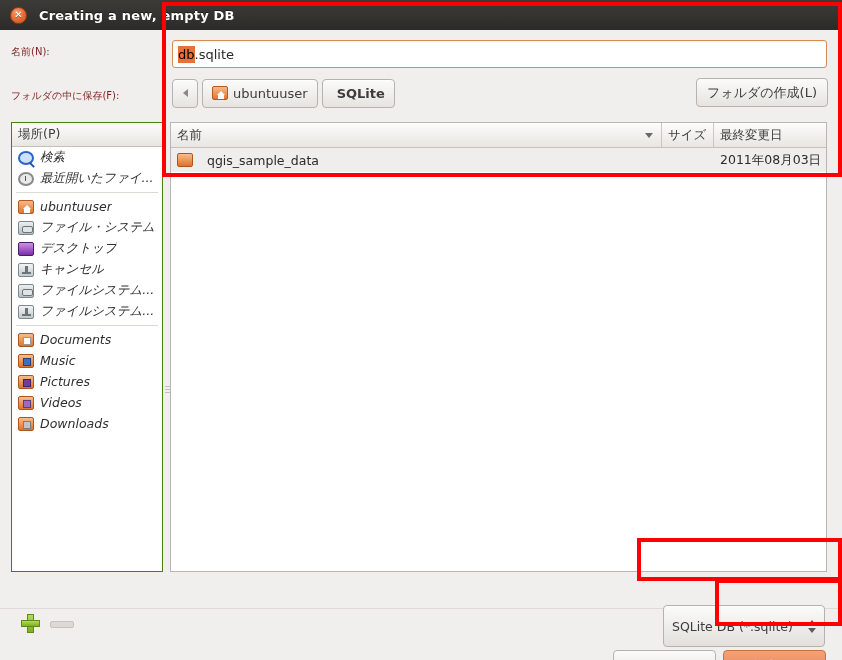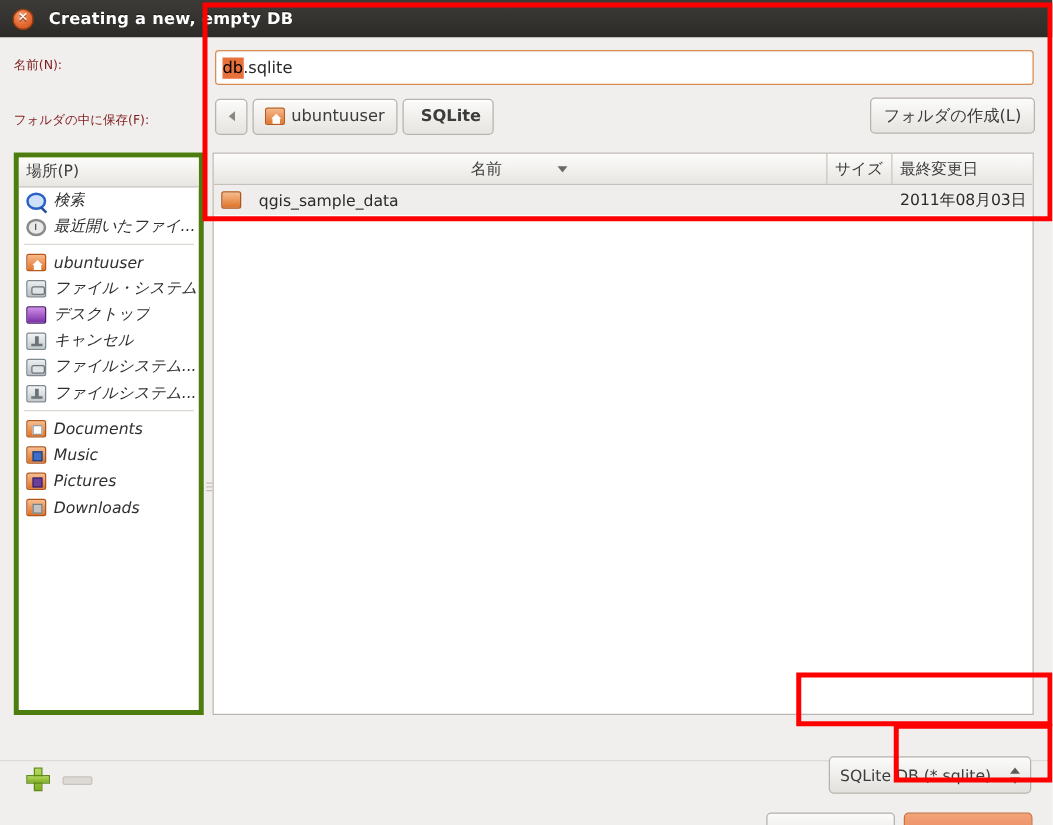--- a/index.html
+++ b/index.html
@@ -98,21 +98,21 @@
     width: 0; height: 0; border-left: 4px solid transparent; border-right: 4px solid transparent;
     border-bottom: 4px solid #fff;
   }
   .ico-home::before {
     content: ""; position: absolute; left: 5px; top: 7px; width: 6px; height: 5px; background: #fff;
   }
 
   
   .places {
     position: absolute; left: 11px; top: 92px; width: 152px; height: 450px;
-    background: #ffffff; border: 4px solid #4d7c0f;
+    background: #ffffff; border: 1px solid #4d7c0f;
     overflow: hidden;
   }
   .places-head {
     height: 24px; background: linear-gradient(to bottom, #fcfcfb 0%, #e8e6e2 100%);
     border-bottom: 1px solid #c4c0ba;
     display: flex; align-items: center; padding-left: 6px;
     font-size: 12.5px; color: #3c3c3c;
   }
   .place {
     height: 21px; display: flex; align-items: center; gap: 6px;
@@ -185,21 +185,21 @@
     background: #ffffff; border: 1px solid #b9b5af; overflow: hidden;
   }
   .fl-head { display: flex; height: 25px;
     background: linear-gradient(to bottom, #fcfcfb 0%, #e8e6e2 100%);
     border-bottom: 1px solid #c4c0ba; font-size: 12.5px; color: #3c3c3c; }
   .fl-head > div {
     display: flex; align-items: center; padding: 0 6px;
     border-right: 1px solid #cac6c0; cursor: pointer;
   }
   .fl-head > div:last-child { border-right: none; }
-  .col-name { flex: 1 1 auto; justify-content: center; gap: 44px; }
+  .col-name { flex: 1 1 auto; justify-content: space-between; gap: 44px; }
   .col-size { width: 52px; }
   .col-date { width: 112px; }
   .sort-tri {
     width: 0; height: 0; border-left: 4px solid transparent; border-right: 4px solid transparent;
     border-top: 5px solid #6d6a66; margin-right: 2px;
   }
   .fl-row {
     display: flex; height: 24px; align-items: center;
     background: #efeeec; font-size: 12.5px; color: #2b2b2b; cursor: pointer;
   }
@@ -217,21 +217,21 @@
   }
   .plus i { left: 6px; top: 0; width: 7px; height: 19px; }
   .plus b { left: 0; top: 6px; width: 19px; height: 7px; }
   .minus {
     position: absolute; left: 50px; top: 591px; width: 24px; height: 7px;
     background: #dddad6; border: 1px solid #c6c2bd; border-radius: 2px;
   }
 
   
   .filter-combo {
-    position: absolute; left: 663px; top: 575px; width: 162px; height: 30px;
+    position: absolute; left: 663px; top: 575px; width: 162px; height: 42px;
     border: 1px solid #b6b2ac; border-radius: 4px;
     background: linear-gradient(to bottom, #fbfbfa 0%, #e2e0dc 100%);
     display: flex; align-items: center; justify-content: space-between;
     padding: 0 8px; font-size: 12.5px; color: #3c3c3c; cursor: pointer;
   }
   .spin { display: flex; flex-direction: column; gap: 3px; }
   .spin .up {
     width: 0; height: 0; border-left: 4px solid transparent; border-right: 4px solid transparent;
     border-bottom: 5px solid #5f5c58;
   }
@@ -354,20 +354,26 @@
       <span class="mini folder music">
           <i class="emb"></i>
         </span>
       <span class="lbltxt">Music</span>
     </div>
     <div class="place">
       <span class="mini folder pics">
           <i class="emb"></i>
         </span>
       <span class="lbltxt">Pictures</span>
+    </div>
+    <div class="place">
+      <span class="mini folder vids">
+          <i class="emb"></i>
+        </span>
+      <span class="lbltxt">Videos</span>
     </div>
     <div class="place">
       <span class="mini folder down">
           <i class="emb"></i>
         </span>
       <span class="lbltxt">Downloads</span>
     </div>
   </div>
 
   <div class="grip">

